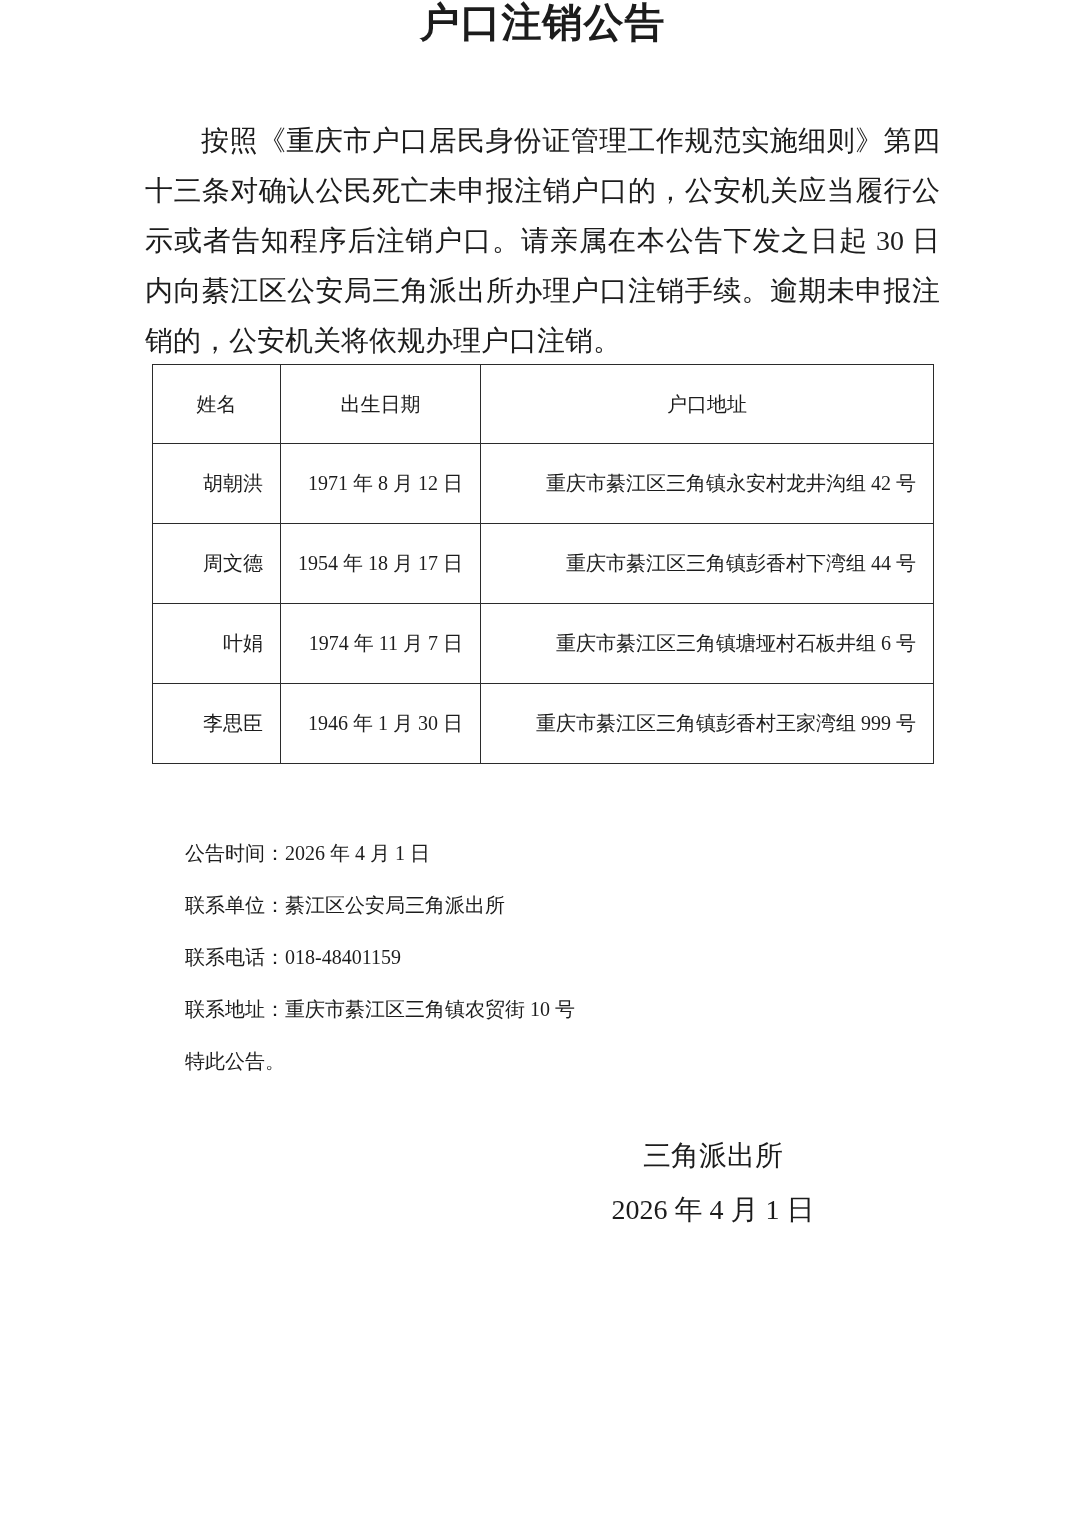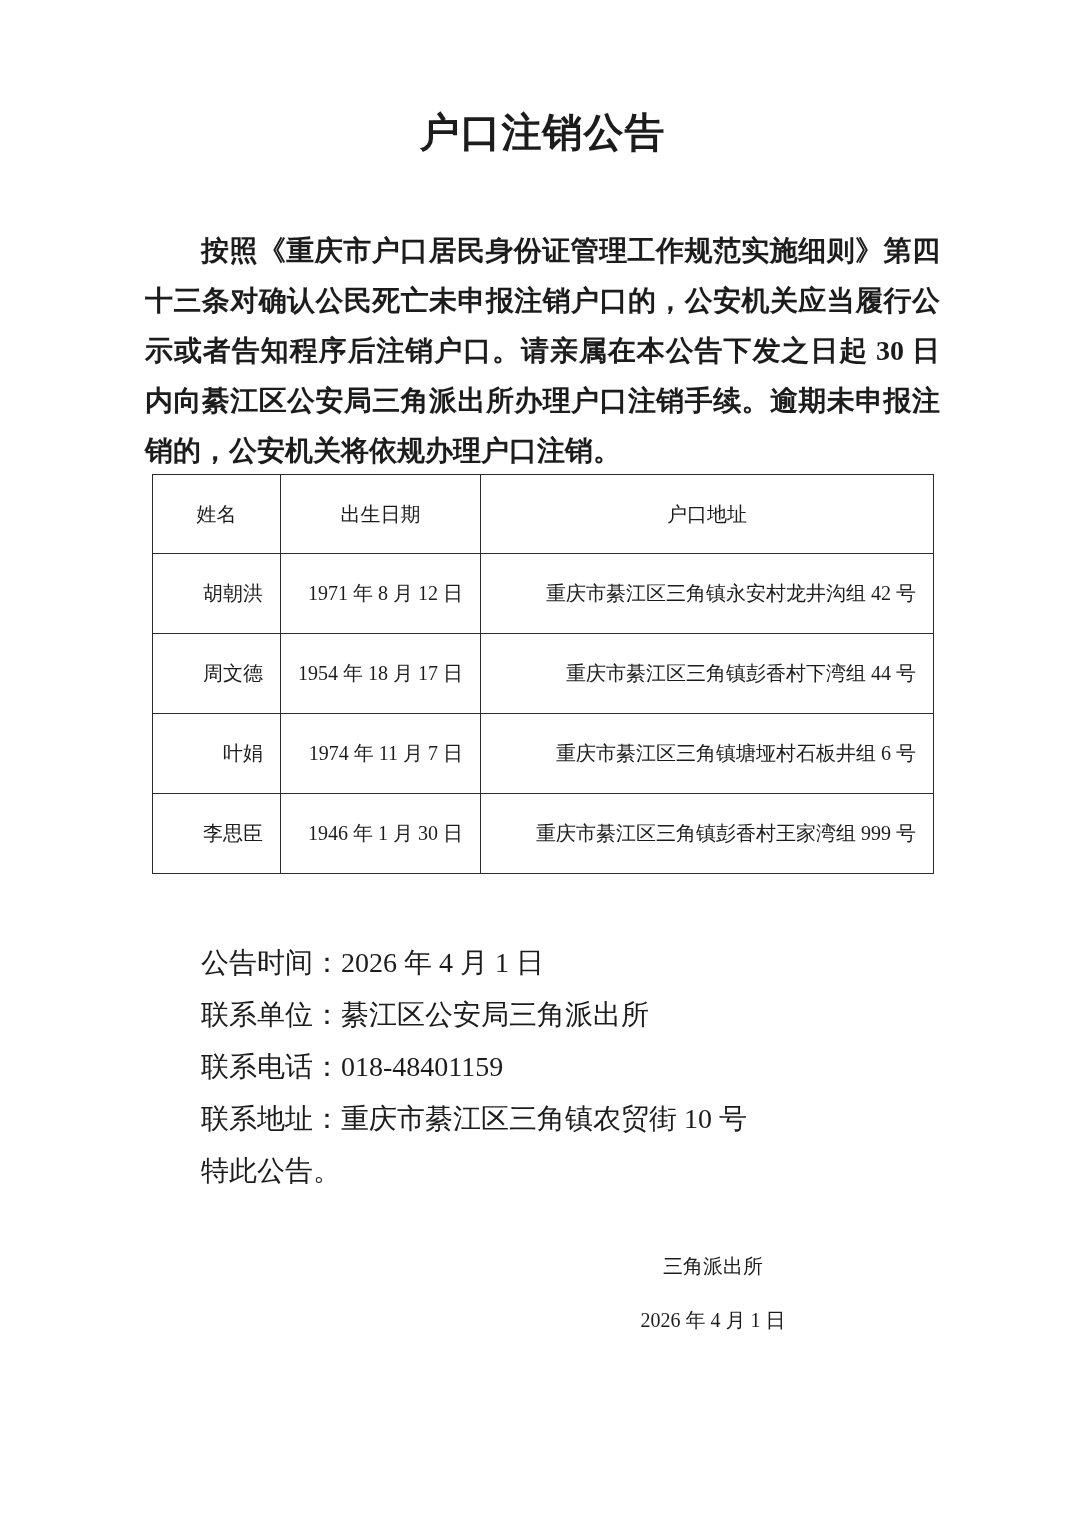--- a/index.html
+++ b/index.html
@@ -15,33 +15,31 @@
     position: relative;
     overflow: hidden;
   }
   .content {
     position: absolute;
     left: 145px;
     top: 0;
     width: 795px;
   }
   .doc-title {
-    padding-top: 110px;
     font-size: 40px;
     line-height: 46px;
     font-weight: bold;
     text-align: center;
     letter-spacing: 1px;
   }
   .para {
     font-size: 28px;
     line-height: 50px;
     text-align: justify;
     text-indent: 2em;
-    font-weight: bold;
   }
   .para-1 { margin-top: 70px; }
   table.residents {
     border-collapse: collapse;
     table-layout: fixed;
     width: 781px;
     margin-left: 7px;
     margin-top: -2px;
   }
   table.residents th,
@@ -58,30 +56,30 @@
   table.residents td { height: 45px; text-align: right; }
   col.c-name  { width: 128px; }
   col.c-birth { width: 200px; }
   col.c-addr  { width: 453px; }
   td.addr {
     text-align: left;
     padding-left: 9px;
   }
   .info {
     margin-top: 63px;
-    font-size: 28px;
+    font-size: 20px;
     line-height: 52px;
   }
   .info .info-line { text-indent: 2em; }
   .signature {
     margin-top: 42px;
     width: 430px;
     margin-left: 353px;
     text-align: center;
-    font-size: 20px;
+    font-size: 28px;
     line-height: 54px;
   }
 </style>
 </head>
 <body>
 
 <div class="content">
 
   <div class="doc-title">户口注销公告</div>
 

